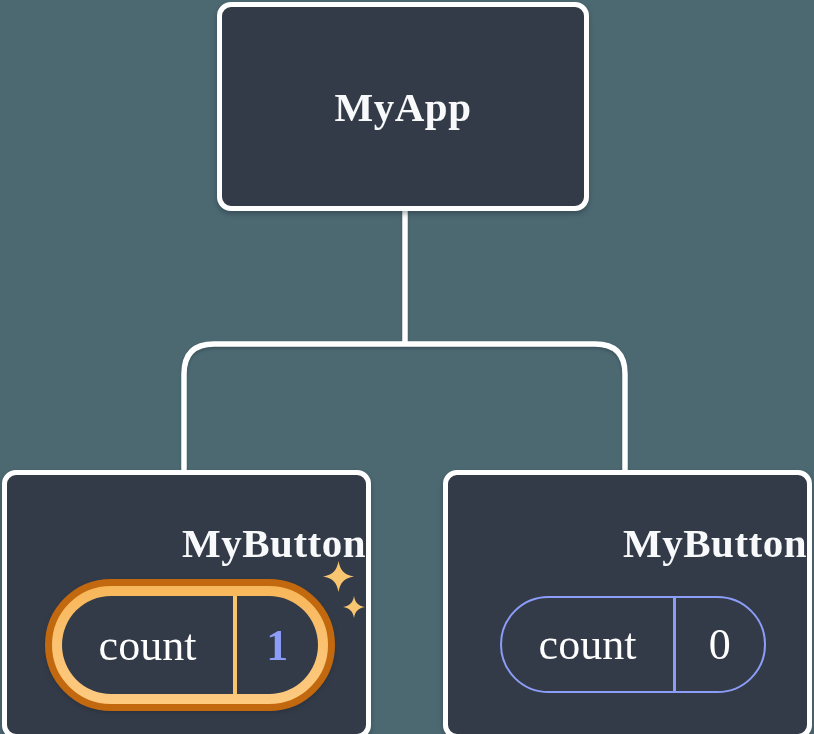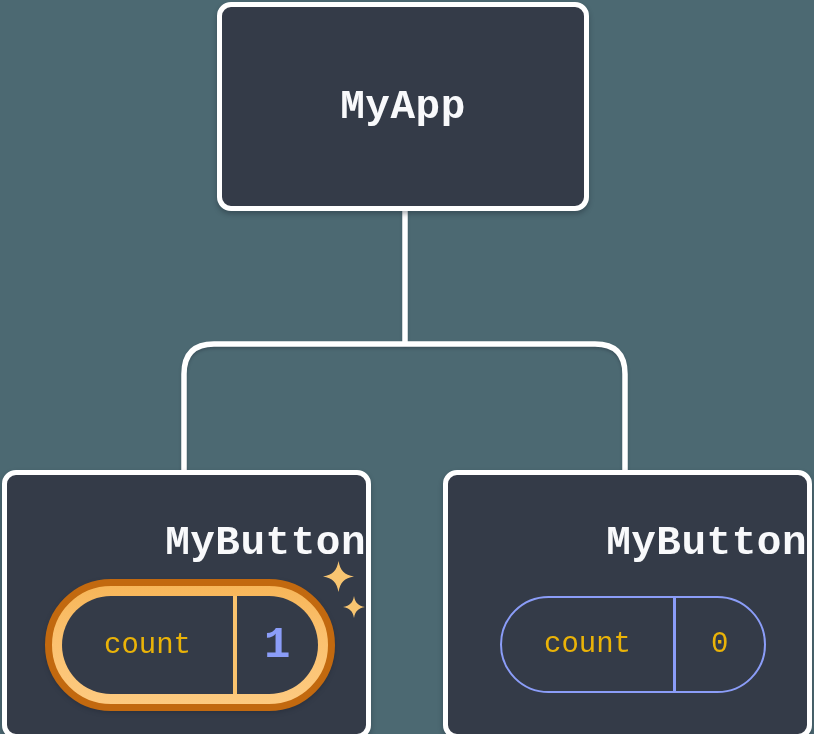--- a/index.html
+++ b/index.html
@@ -2,21 +2,21 @@
 <html><head>
 <meta charset="utf-8">
 <style>
   html, body { margin: 0; padding: 0; }
   .canvas {
     position: relative;
     width: 814px;
     height: 734px;
     background: #4C6972;
     overflow: hidden;
-    font-family: Liberation Mono, monospace;
+    font-family: Liberation Serif, serif;
   }
   .connectors { position: absolute; left: 0; top: 0; }
   .connectors path {
     stroke: #FFFFFF;
     stroke-width: 5.5;
     fill: none;
     filter: drop-shadow(0 2px 1.5px rgba(23,31,42,0.30));
   }
   .node {
     position: absolute;
@@ -64,21 +64,21 @@
   }
   .pill-inner .seg-key {
     width: 171px;
     display: flex; align-items: center; justify-content: center;
   }
   .pill-inner .seg-val {
     flex: 1;
     display: flex; align-items: center; justify-content: center;
   }
   .divider-gold { width: 3.5px; background: #FAC36E; }
-  .state-text { color: #eab308; font-size: 29px; }
+  .state-text { color: #ffffff; font-size: 44px; }
   .state-value-bold { color: #8B9DF8; font-size: 44px; font-weight: 700; }
   
   .pill-plain {
     position: absolute;
     left: 52px; top: 121px;
     width: 266px; height: 97px;
     box-sizing: border-box;
     border: 2px solid #8B9DF8;
     border-radius: 999px;
     display: flex;

